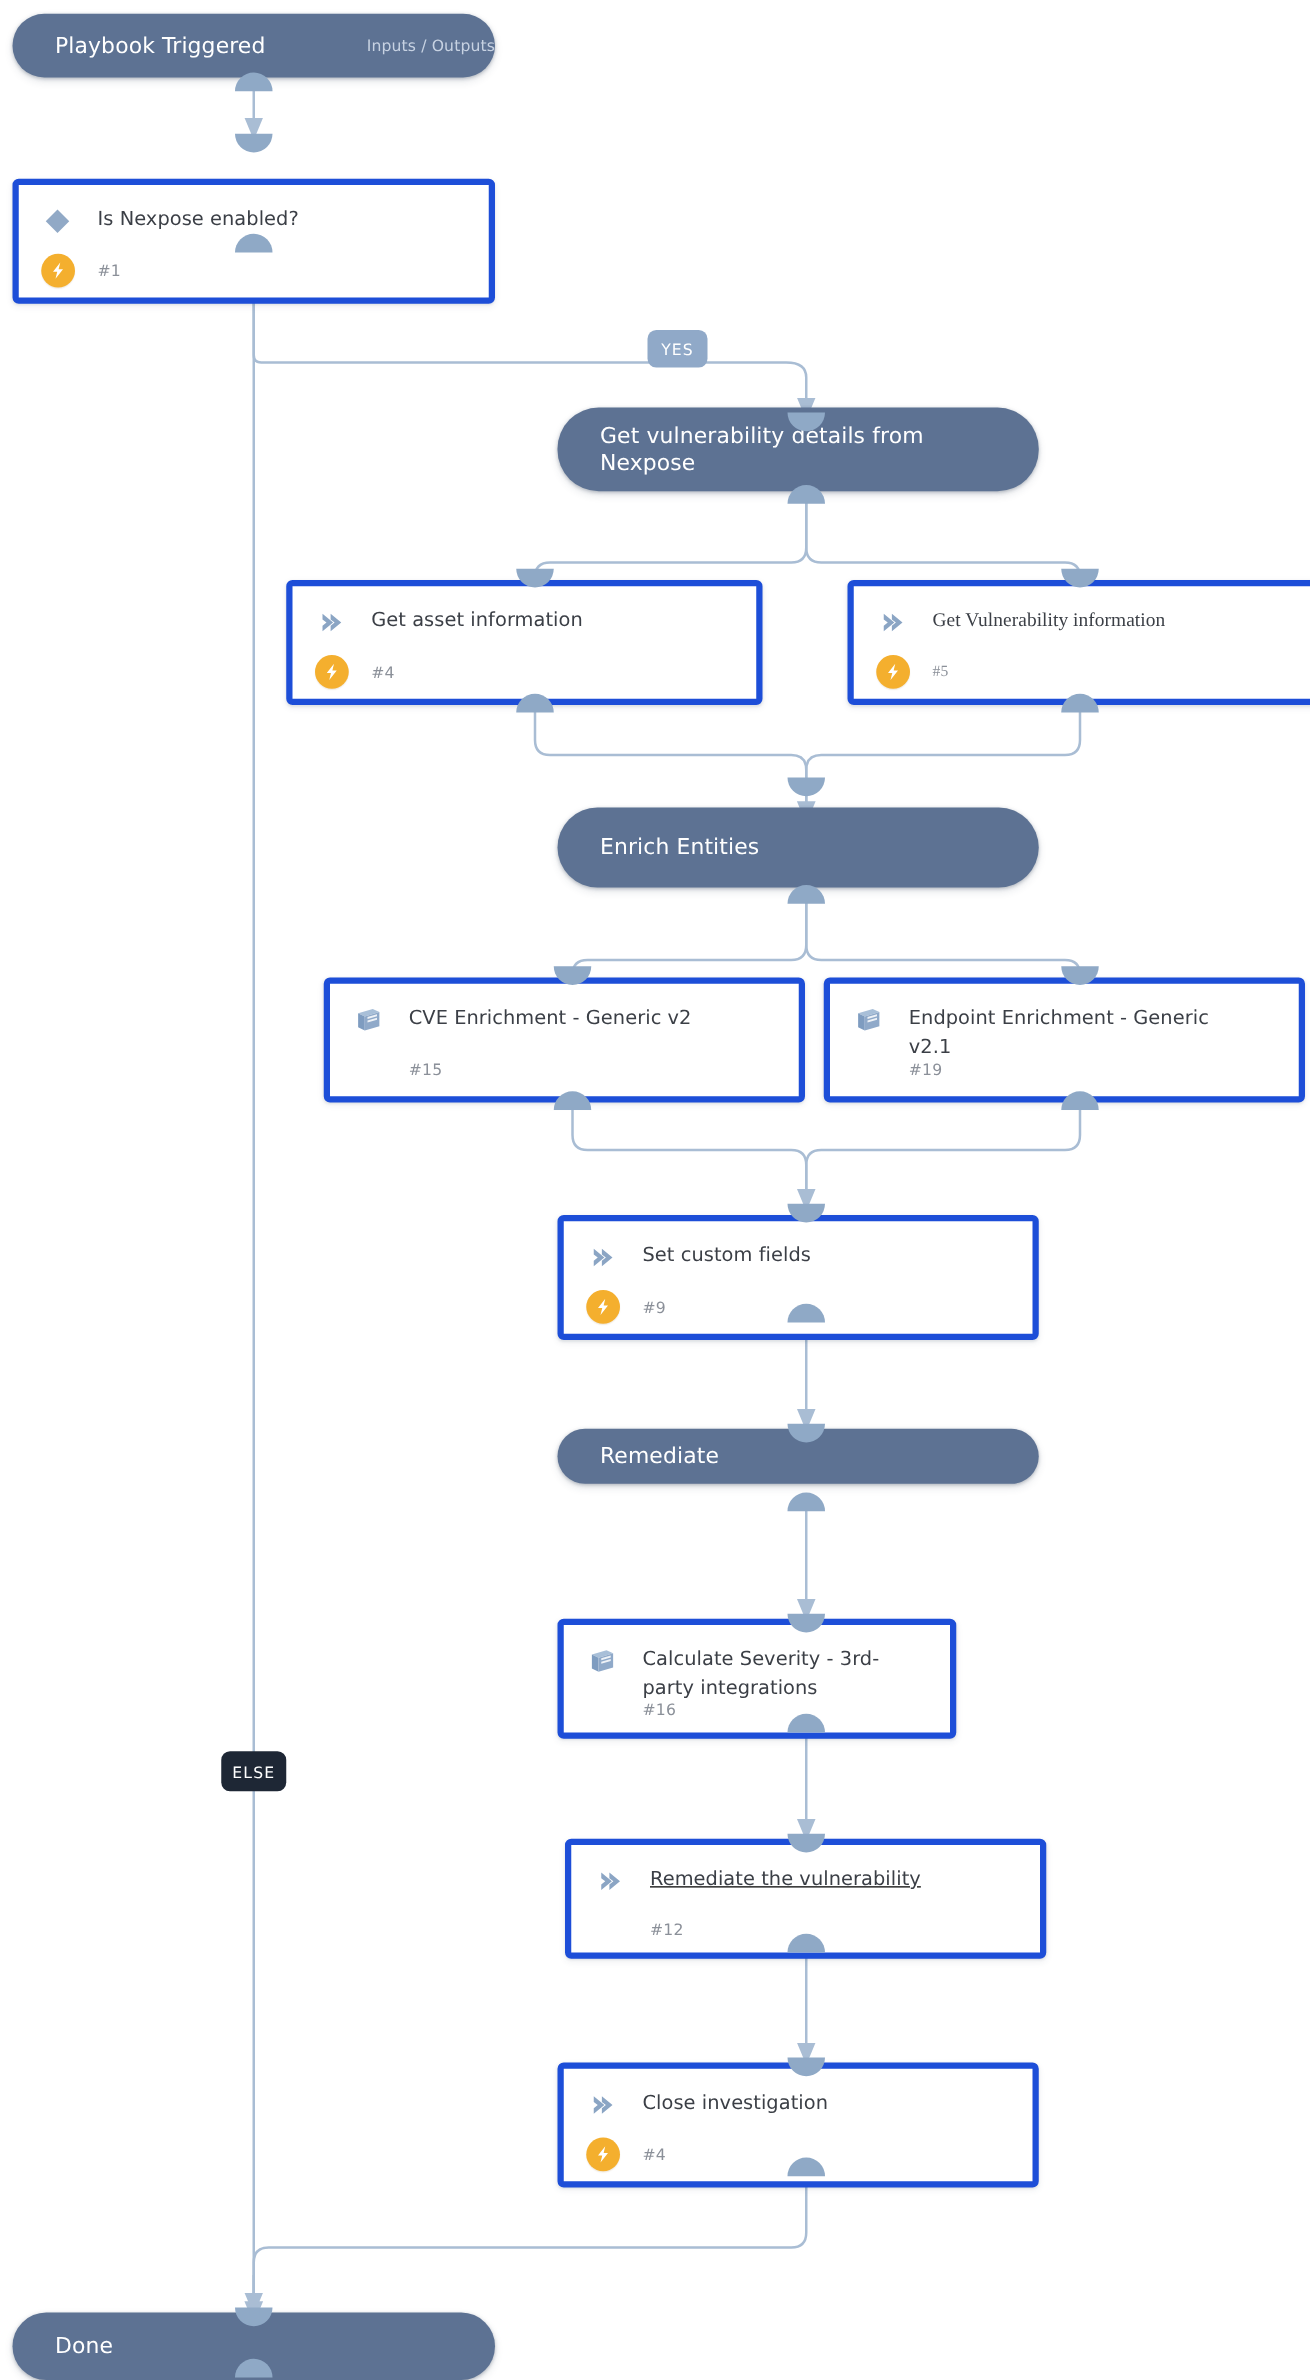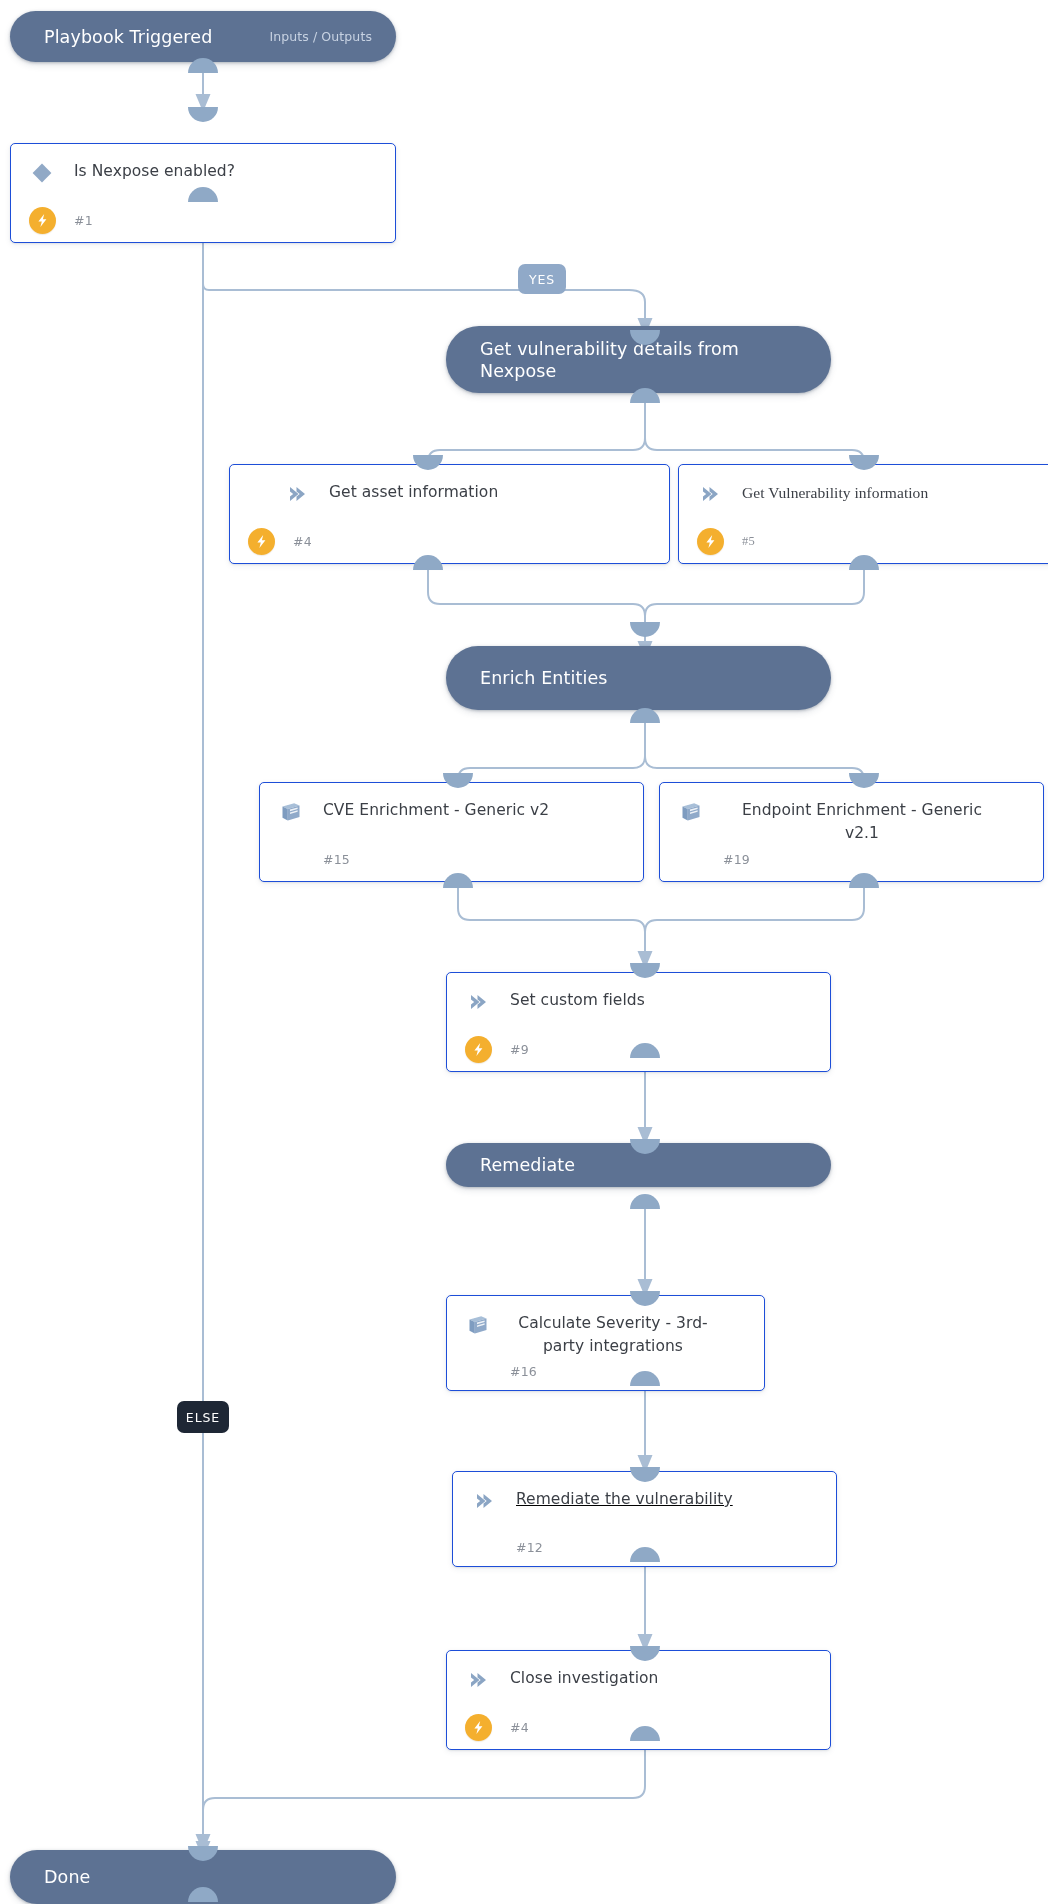--- a/index.html
+++ b/index.html
@@ -9,28 +9,28 @@
   #canvas{position:absolute;left:0;top:0;width:1048px;height:1904px;}
   #edges{position:absolute;left:0;top:0;width:1048px;height:1904px;pointer-events:none;}
 
   
   .section-node{position:absolute;box-sizing:border-box;
     background:#5d7293;border-radius:26px;
     box-shadow:0 1px 3px rgba(40,55,80,.30), 0 3px 7px rgba(40,55,80,.13);
     display:flex;align-items:center;z-index:4;}
   .section-title{color:#ffffff;font-size:17.5px;font-weight:400;
     letter-spacing:.1px;line-height:22px;padding-left:24px;margin-left:10px;}
-  .section-sub{color:#c7d2e2;font-size:12.5px;margin-left:auto;padding-right:24px;
+  .section-sub{color:#c7d2e2;font-size:12.5px;margin-left:auto;
     letter-spacing:.1px;white-space:nowrap;}
 
   
   .task-node{position:absolute;box-sizing:border-box;background:#ffffff;
-    border:1px solid #1d4ed8;border-radius:5px;
+    border:5px solid #1d4ed8;border-radius:5px;
     box-shadow:0 1px 2px rgba(40,55,80,.10), 0 2px 6px rgba(40,55,80,.07);
-    z-index:4;text-align:center;}
+    z-index:4;}
   .task-top{display:flex;align-items:flex-start;padding:16px 18px 0 18px;}
   .task-icon{width:26px;min-width:26px;height:24px;display:flex;
     align-items:center;justify-content:center;margin-right:19px;margin-top:1px;}
   .task-title{color:#3b3f46;font-size:15.5px;line-height:23px;font-weight:400;
     letter-spacing:.05px;padding-top:0px;}
   .task-bottom{position:absolute;left:0;bottom:0;height:44px;width:100%;
     display:flex;align-items:center;padding:0 18px;box-sizing:border-box;}
   .bolt{width:27px;height:27px;min-width:27px;border-radius:50%;
     background:#f4af2e;display:flex;align-items:center;justify-content:center;
     margin-right:18px;box-shadow:0 1px 1px rgba(120,80,0,.12);}
@@ -157,21 +157,21 @@
   </div>
 
   <div class="badge yes" style="left:518px;top:264px;width:48px;height:30px;">
     <span>YES</span>
   </div>
 
   <div class="section-node" style="left:446px;top:326px;width:385px;height:67px;border-radius:33px;">
     <span class="section-title" style="padding-right:26px;">Get vulnerability details from Nexpose</span>
   </div>
 
-  <div class="task-node" style="left:229px;top:464px;width:441px;height:100px;padding-left:36px;">
+  <div class="task-node" style="left:229px;top:464px;width:381px;height:100px;">
     <div class="task-top">
       <span class="task-icon">
         <svg width="20" height="20" viewBox="0 0 20 20">
           <path d="M3 3 L11.5 10 L3 17 L3 12.5 L6.2 10 L3 7.5 Z" fill="#8ba5c4"></path>
           <path d="M9.5 3 L18 10 L9.5 17 L9.5 12.5 L12.7 10 L9.5 7.5 Z" fill="#8ba5c4"></path>
         </svg>
       </span>
       <span class="task-title">Get asset information</span>
     </div>
     <div class="task-bottom">

